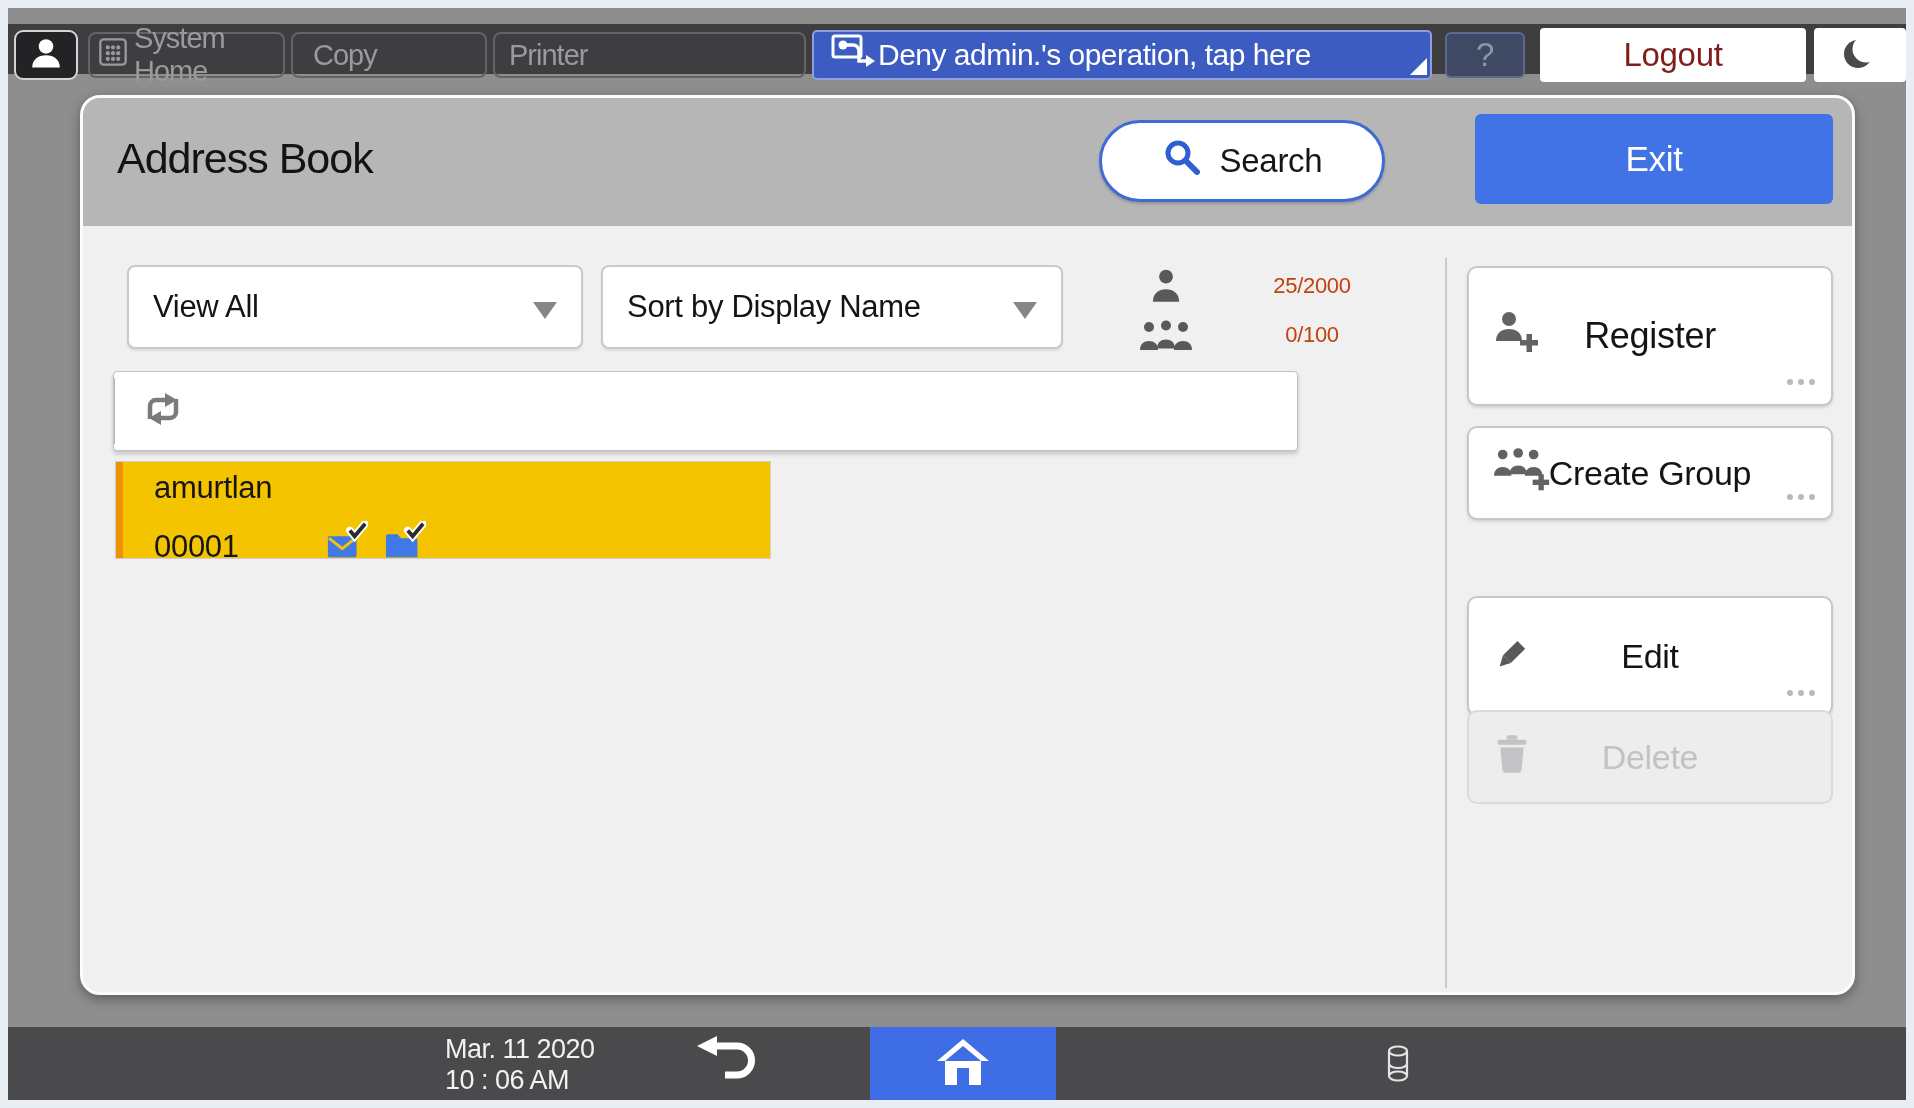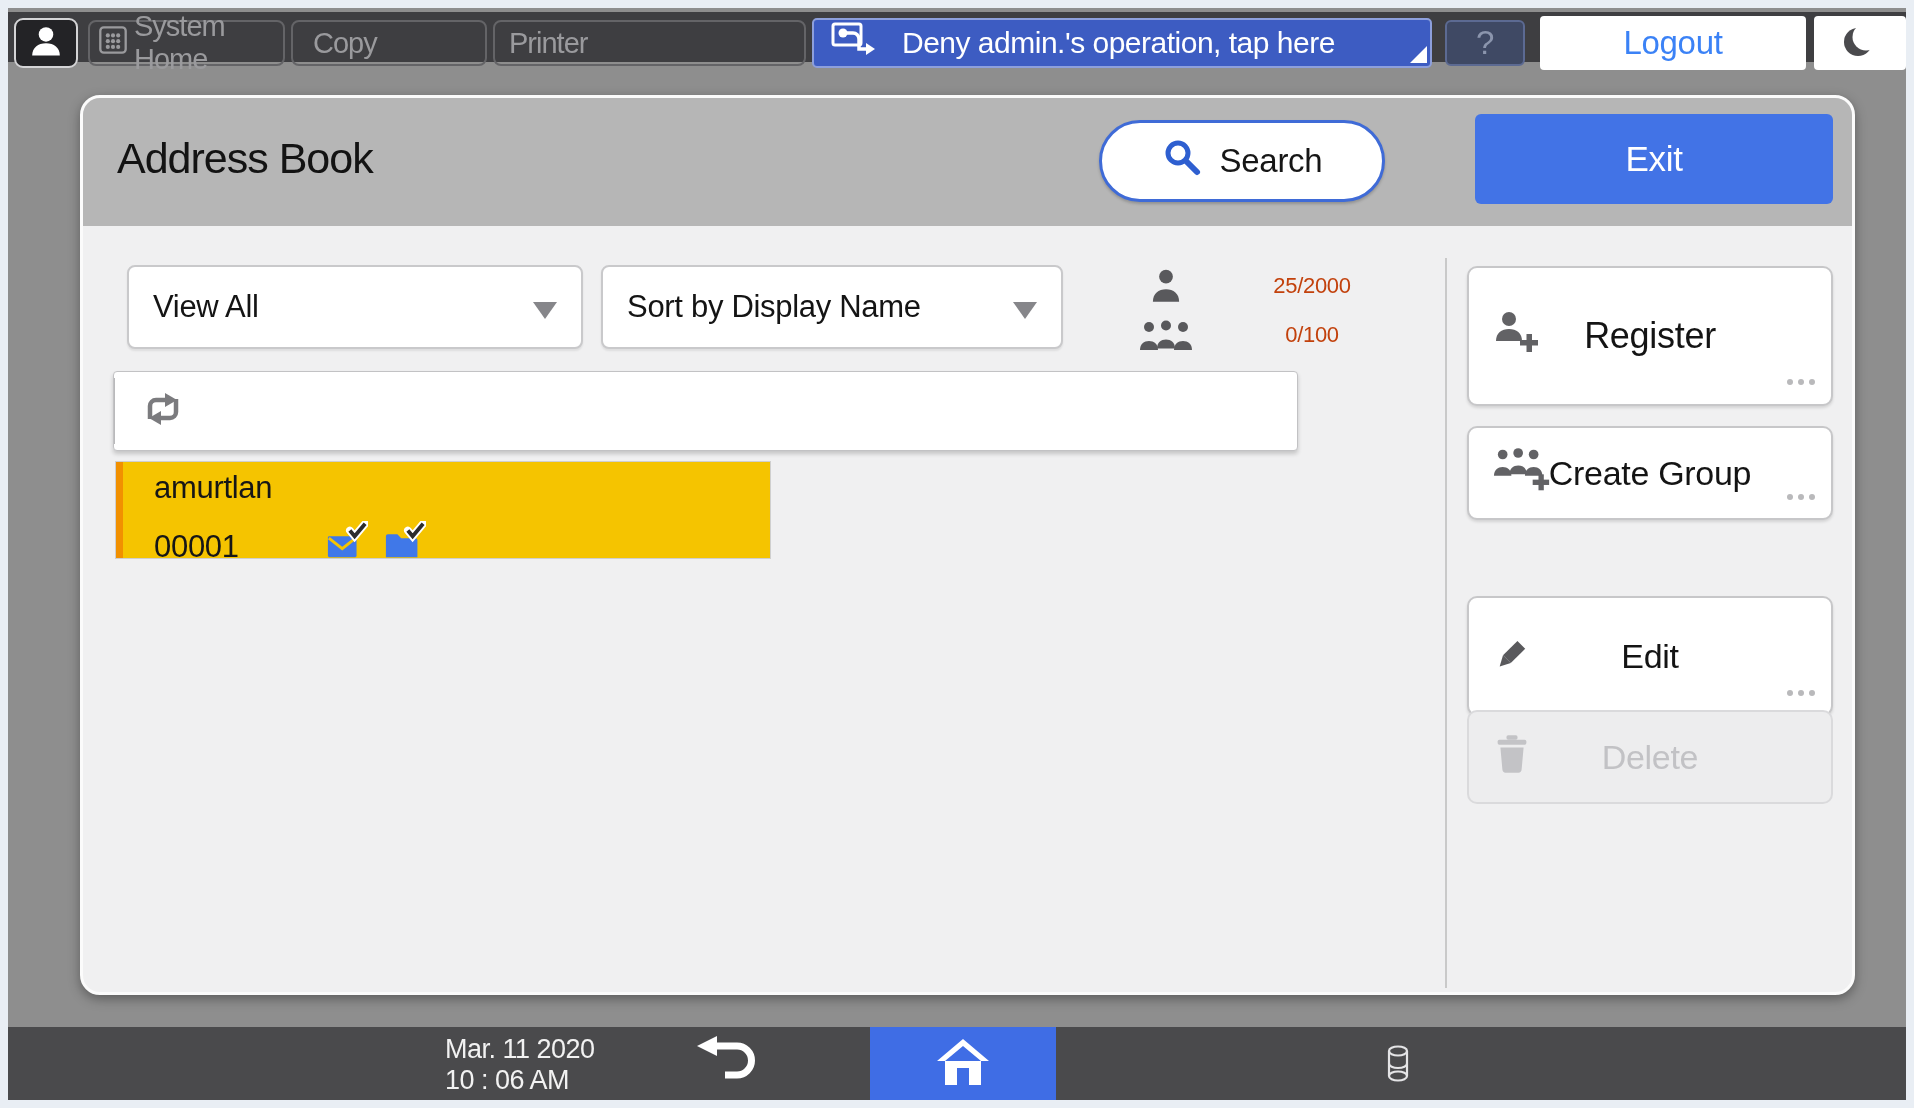--- a/index.html
+++ b/index.html
@@ -7,38 +7,38 @@
     --stripe-orange:#f19000; --icon-blue:#4078e8; --top-bar:#3e3e41;
     --backdrop:#8e8e8e; --dialog-header:#b6b6b6; --dialog-body:#f0f0f1;
     --bottom-bar:#4a4a4c;
   }
   *{box-sizing:border-box;margin:0;padding:0}
   body{background:#dfe5ec;font-family:"Liberation Sans",sans-serif;letter-spacing:-0.3px;}
   .frame{position:relative;width:1914px;height:1108px;background:#e9eef4;overflow:hidden}
   .screen{position:absolute;left:8px;top:8px;width:1898px;height:1092px;background:var(--backdrop)}
 
   
-  .topbar{position:absolute;left:0;top:4px;width:1898px;height:50px;background:var(--top-bar)}
+  .topbar{position:absolute;left:0;top:16px;width:1898px;height:50px;background:var(--top-bar)}
   .topbar>*{position:absolute}
   .user-btn{left:6px;top:6px;width:64px;height:50px;background:#232326;border:2px solid #d4d4d6;
             border-radius:9px;display:flex;align-items:center;justify-content:center}
   .bar-tab{top:8px;height:46px;border:2px solid #646467;border-radius:8px;color:#9a9a9d;
            font-size:29px;display:flex;align-items:center;letter-spacing:-1px}
   .bar-tab.sh{left:80px;width:197px;padding-left:8px;gap:6px}
   .bar-tab.copy{left:283px;width:196px;padding-left:20px}
   .bar-tab.printer{left:485px;width:313px;padding-left:14px}
   .admin-banner{left:804px;top:6px;width:620px;height:50px;background:var(--banner-blue);
            border:2px solid #8d9fdc;border-radius:5px;display:flex;align-items:center;
-           padding-left:16px;gap:24px;color:#fff;font-size:30px;letter-spacing:-0.5px}
+           padding-left:16px;color:#fff;font-size:30px;letter-spacing:-0.5px}
   .admin-banner .corner{position:absolute;right:3px;bottom:3px;width:0;height:0;
            border-left:17px solid transparent;border-bottom:17px solid #fff}
   .help-btn{left:1437px;top:8px;width:80px;height:46px;background:#3f4964;border:2px solid #5c6a92;
            border-radius:6px;color:#8b95ad;font-size:33px;display:flex;align-items:center;justify-content:center}
   .logout-btn{left:1532px;top:4px;width:266px;height:54px;background:#fff;border-radius:4px;
-           color:#3b82f6;font-size:33px;display:flex;align-items:center;justify-content:center}
+           color:#7f1d1d;font-size:33px;display:flex;align-items:center;justify-content:center}
   .moon-btn{left:1806px;top:4px;width:92px;height:54px;background:#fff;border-radius:4px;
            display:flex;align-items:center;justify-content:center}
 
   
   .dialog{position:absolute;left:72px;top:87px;width:1775px;height:900px;border-radius:20px;
           background:var(--dialog-body);border:3px solid #fbfbfb;box-shadow:0 4px 12px rgba(0,0,0,.35);
           overflow:hidden}
   .dlg-header{position:absolute;left:0;top:0;width:100%;height:128px;background:var(--dialog-header)}
   .dlg-title{position:absolute;left:34px;top:36px;font-size:43px;color:#131313;letter-spacing:-1px}
   .search-btn{position:absolute;left:1016px;top:22px;width:286px;height:82px;border-radius:41px;

